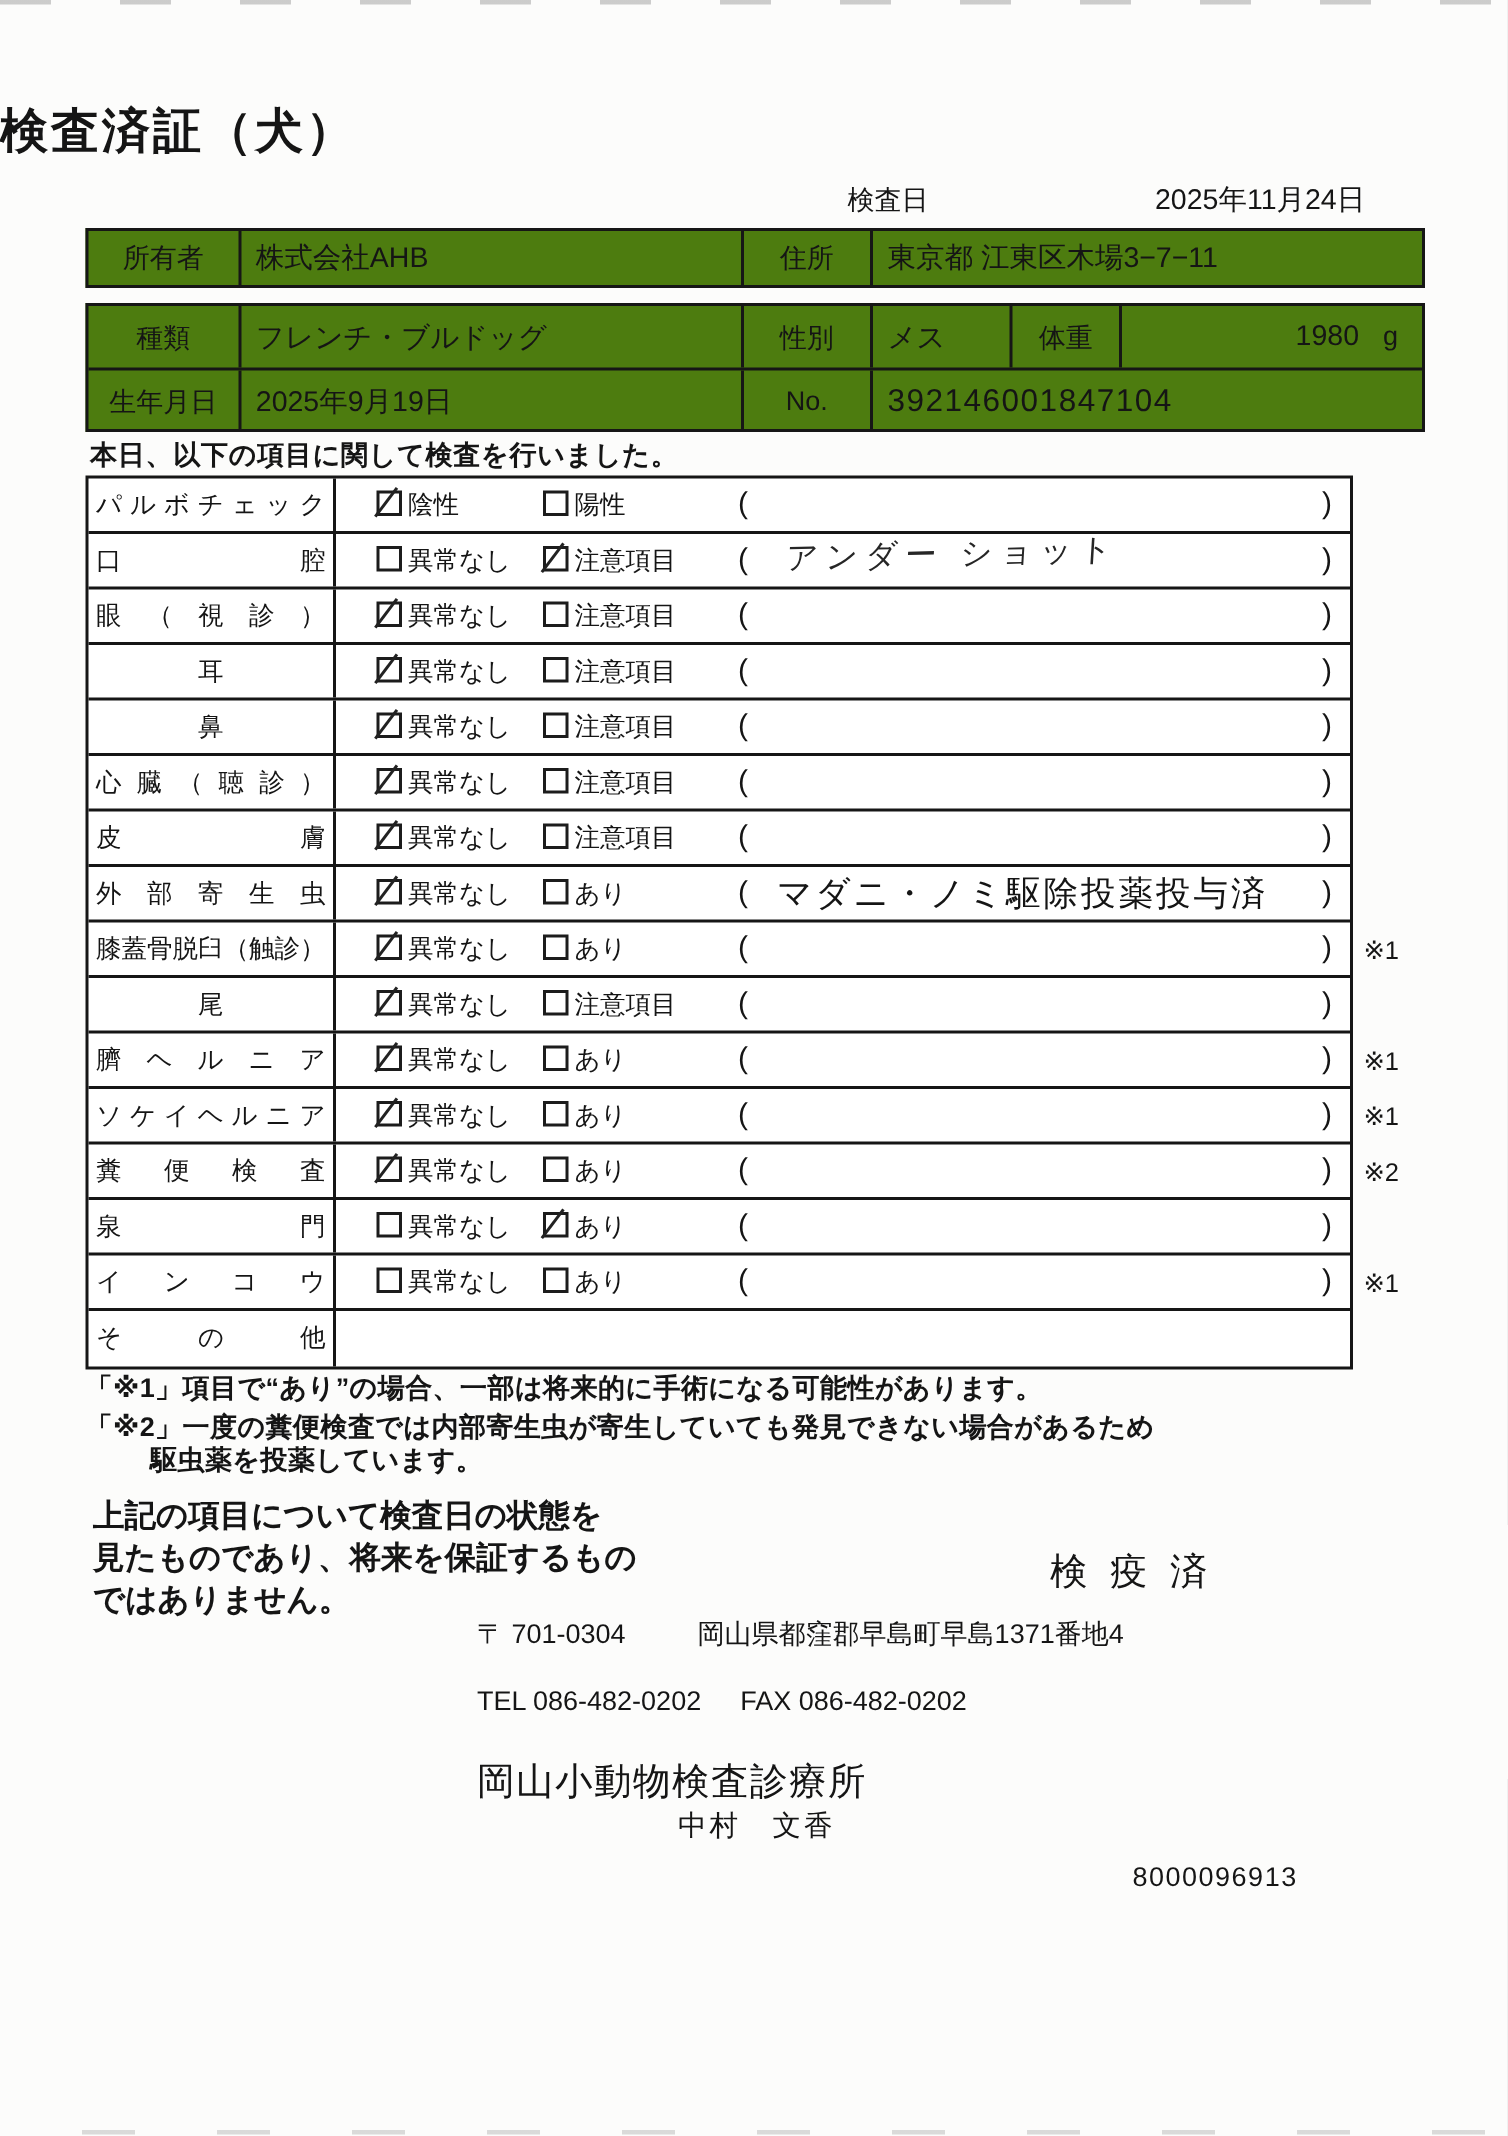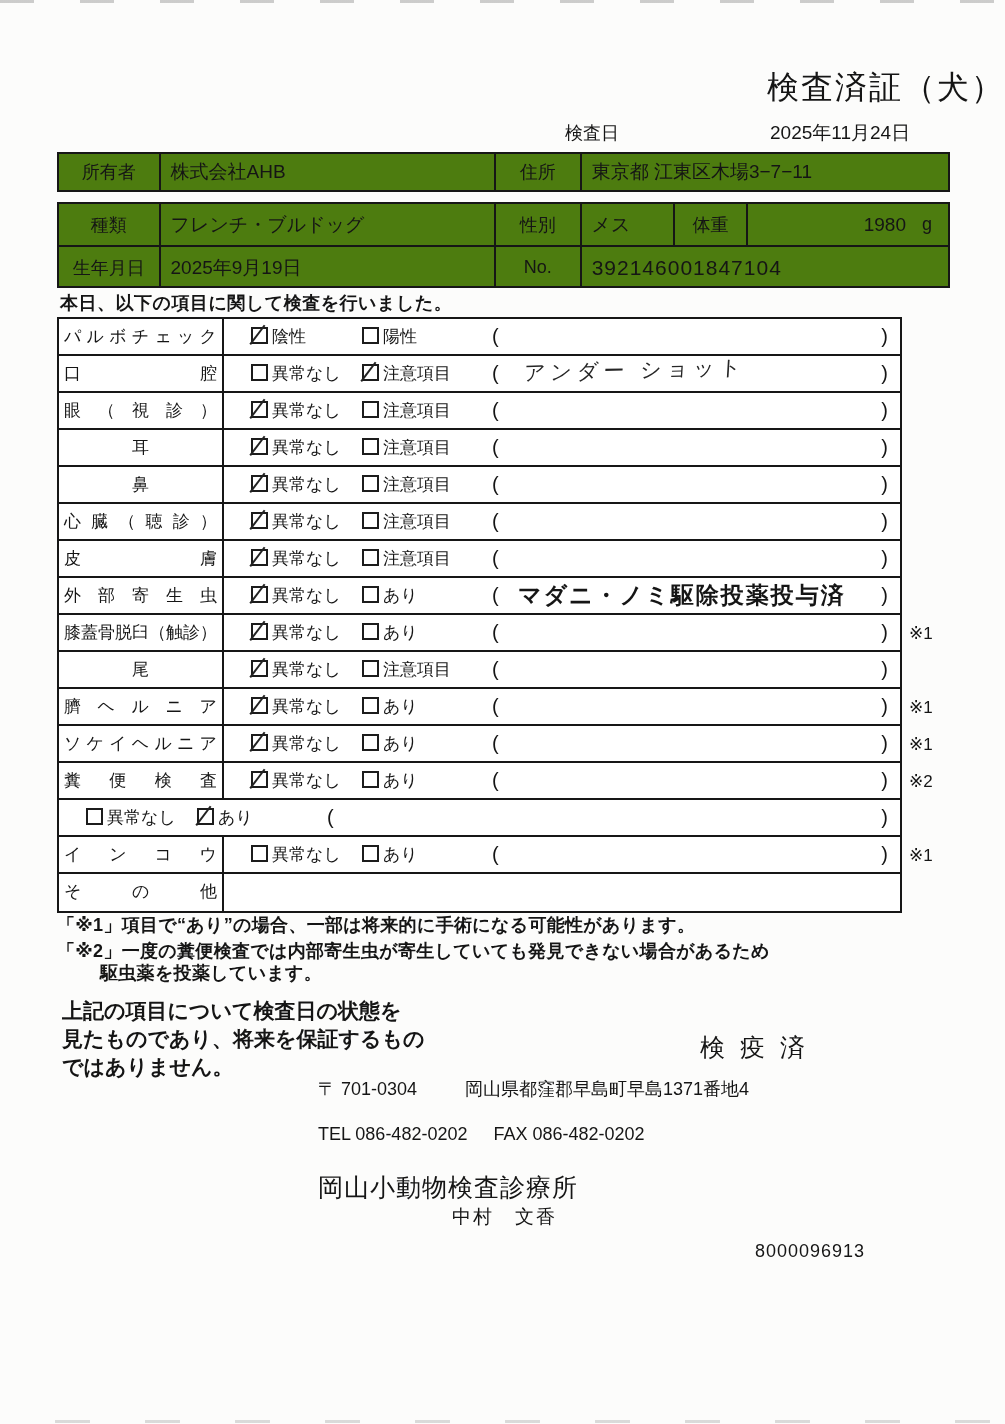--- a/index.html
+++ b/index.html
@@ -16,22 +16,22 @@
   .scan-edge {
     position:absolute; left:0; right:0; height:3px;
     background:repeating-linear-gradient(90deg, rgba(40,40,40,.45) 0 34px, transparent 34px 80px);
     opacity:.5;
   }
   .scan-edge.top { top:0; }
   .scan-edge.bottom { bottom:1px; background:repeating-linear-gradient(90deg, transparent 0 55px, rgba(40,40,40,.4) 55px 90px); opacity:.4; }
 
   .title {
     position:absolute; top:66px; left:0; width:1005px;
-    margin:0; text-align:right;
-    font-size:32px; font-weight:normal; letter-spacing:2px;
+    margin:0; text-align:left;
+    font-size:32px; font-weight:bold; letter-spacing:2px;
   }
   .insp-date-label { position:absolute; top:121px; left:565px; font-size:18px; }
   .insp-date-value { position:absolute; top:120px; left:770px; font-size:19px; }
 
   
   .tbl { position:absolute; left:57px; width:893px; border:2px solid #161616; box-sizing:border-box; background:#4d7c0f; }
   .trow { display:flex; }
   .trow + .trow { border-top:2px solid #161616; }
   .cell { box-sizing:border-box; display:flex; align-items:center; font-size:19px; white-space:nowrap; overflow:hidden; }
   .cell + .cell { border-left:2px solid #161616; }
@@ -78,21 +78,21 @@
     transform:rotate(-53deg); transform-origin:left bottom;
   }
   .popen { position:absolute; left:268px; top:0; line-height:35px; font-size:20px; }
   .pclose { position:absolute; right:12px; top:0; line-height:35px; font-size:20px; }
   .ptext { position:absolute; left:300px; top:0; line-height:35px; white-space:nowrap; }
   .ptext.hand {
     font-size:21px; letter-spacing:5px; color:#262626;
     transform:rotate(-1.5deg) skewX(-5deg); transform-origin:left center;
     top:-1px;
   }
-  .ptext.printed { left:294px; font-size:23px; font-weight:bold; letter-spacing:2px; }
+  .ptext.printed { left:294px; font-size:23px; font-weight:normal; letter-spacing:2px; }
   .inote { position:absolute; left:100%; margin-left:9px; top:0; line-height:37px; font-size:17px; white-space:nowrap; }
 
   .note-line { position:absolute; left:57px; font-size:18px; font-weight:bold; letter-spacing:.3px; white-space:nowrap; }
   .note1 { top:913px; }
   .note2a { top:939px; }
   .note2b { top:961px; left:100px;text-align:right; }
 
   .disclaimer { position:absolute; left:62px; top:997px; font-size:21px; font-weight:bold; line-height:28px; }
   .stamp { position:absolute; left:700px; top:1031px; font-size:25px; letter-spacing:15px; white-space:nowrap; }
 
@@ -298,20 +298,21 @@
         <span class="opt o1"><span class="cb checked"></span><span class="olabel">異常なし</span></span>
         <span class="opt o2"><span class="cb"></span><span class="olabel">あり</span></span>
         <span class="popen">(</span>
         <span class="ptext"></span>
         <span class="pclose">)</span>
       </div>
       <span class="inote">※2</span>
     </div>
 
     <div class="irow">
+      <div class="ilabel">泉門</div>
       <div class="ibody">
         <span class="opt o1"><span class="cb"></span><span class="olabel">異常なし</span></span>
         <span class="opt o2"><span class="cb checked"></span><span class="olabel">あり</span></span>
         <span class="popen">(</span>
         <span class="ptext"></span>
         <span class="pclose">)</span>
       </div>
 
     </div>
 

